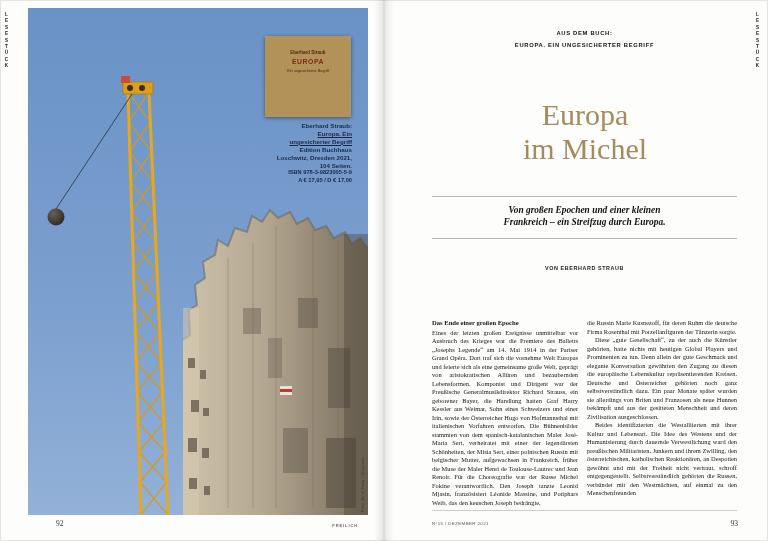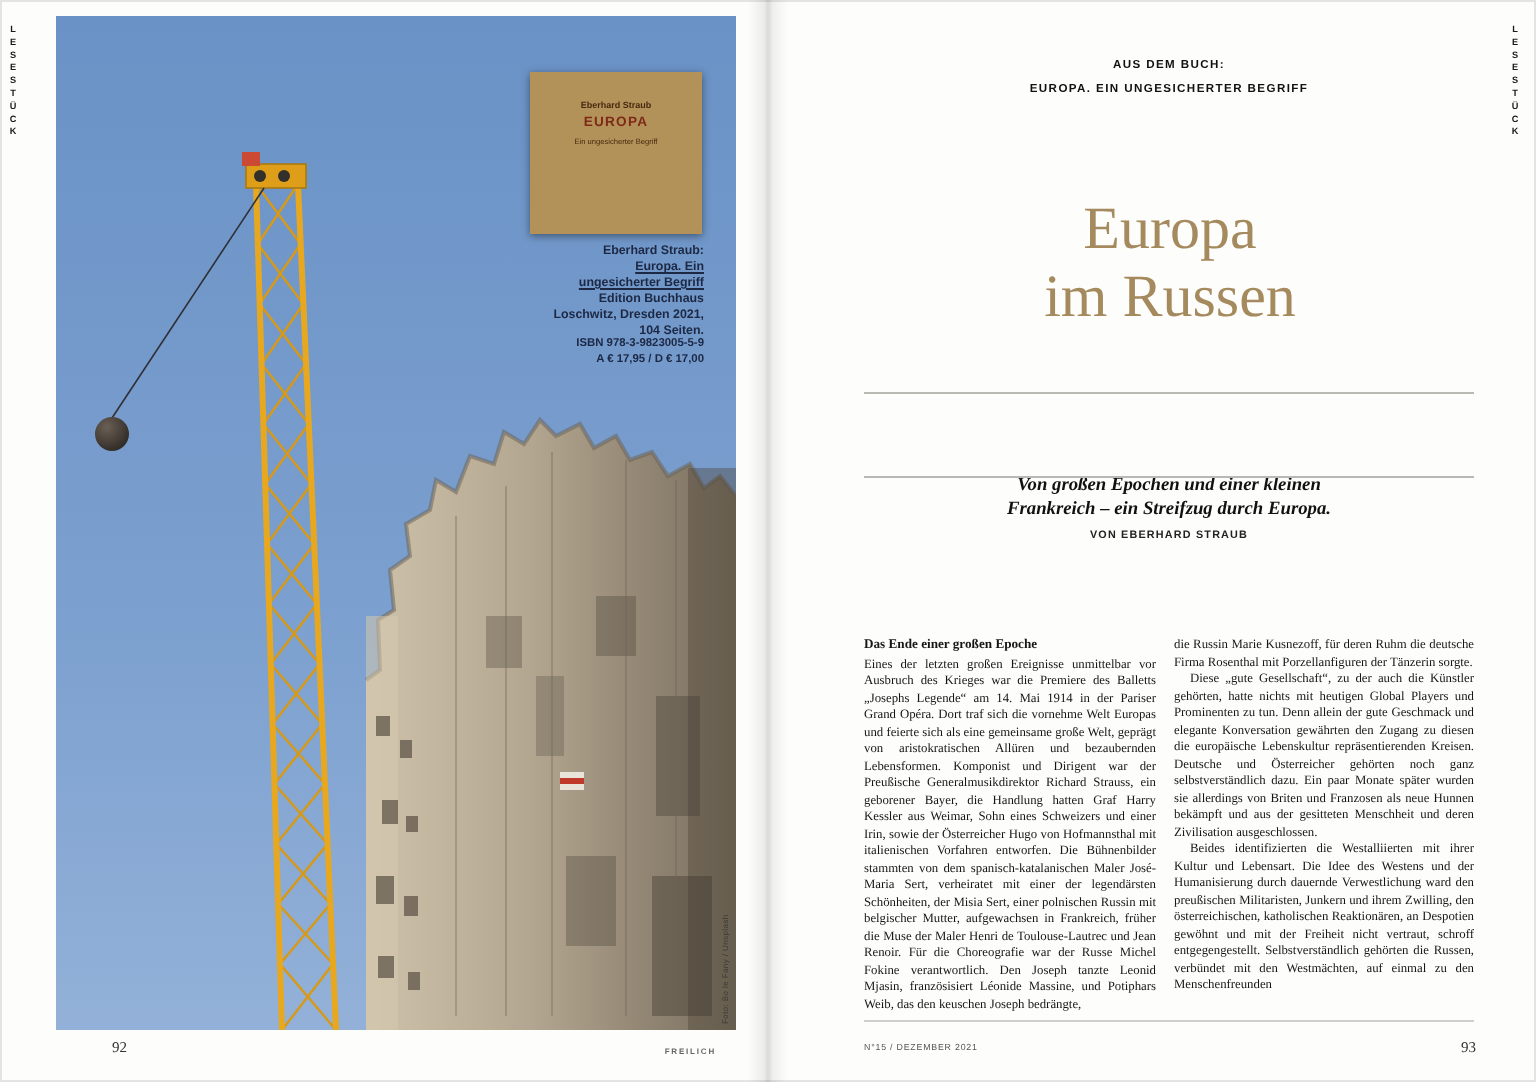--- a/index.html
+++ b/index.html
@@ -34,21 +34,21 @@
 
   
   .kicker{left:432px;top:27px;width:305px;text-align:center;font-size:5.8px;font-weight:bold;
           letter-spacing:.7px;line-height:12px;color:#111;}
   .title{left:420px;top:98px;width:330px;text-align:center;font-family:"Liberation Serif",serif;
          font-size:30px;line-height:34px;color:#a58a5e;}
   .rule{height:1px;background:#b9b9b4;}
   .rule1{left:432px;top:196px;width:305px;}
   .rule2{left:432px;top:238px;width:305px;}
   .subtitle{left:432px;top:205px;width:305px;text-align:center;font-family:"Liberation Serif",serif;
-            font-style:italic;font-weight:bold;font-size:9.4px;line-height:11.6px;color:#111;margin-top:33px;}
+            font-style:italic;font-weight:bold;font-size:9.4px;line-height:11.6px;color:#111;}
   .byline{left:432px;top:265px;width:305px;text-align:center;font-size:5.4px;font-weight:bold;
           letter-spacing:.6px;color:#222;}
 
   .col{top:319px;height:196px;overflow:hidden;font-family:"Liberation Serif",serif;
        font-size:6.4px;line-height:8.5px;text-align:justify;color:#161616;hyphens:auto;}
   .col1{left:432px;width:146px;}
   .col2{left:587px;width:150px;}
   .col h3{margin:0 0 1px 0;font-size:6.6px;font-weight:bold;line-height:8.5px;}
   .col p{margin:0;}
   .col p.indent{text-indent:8px;}
@@ -168,21 +168,21 @@
 
   <div class="abs side-label right">LESESTÜCK</div>
 
   <div class="abs kicker">
     <div>AUS DEM BUCH:</div>
     <div>EUROPA. EIN UNGESICHERTER BEGRIFF</div>
   </div>
 
   <div class="abs title">
     <div>Europa</div>
-    <div>im Russen</div>
+    <div>im Michel</div>
   </div>
 
   <div class="abs rule rule1"></div>
 
   <div class="abs subtitle">
     <div>Von großen Epochen und einer kleinen</div>
     <div>Frankreich – ein Streifzug durch Europa.</div>
   </div>
 
   <div class="abs rule rule2"></div>

